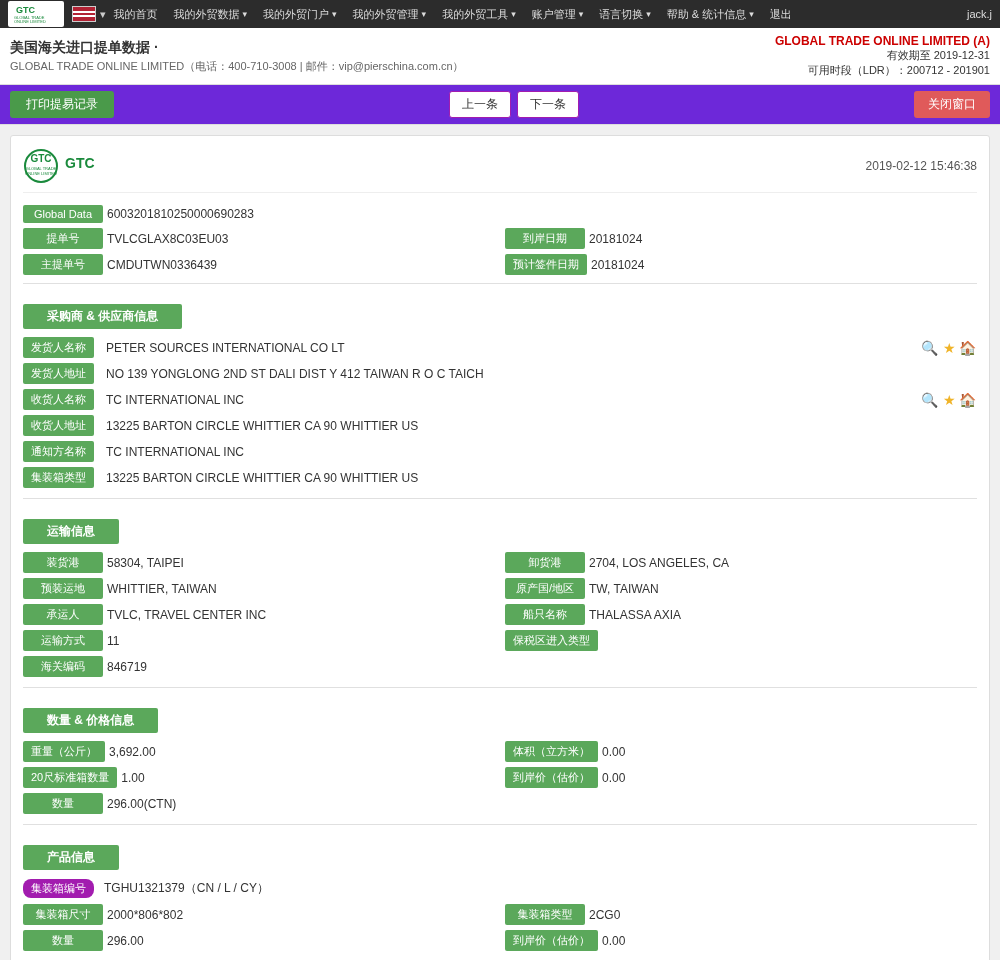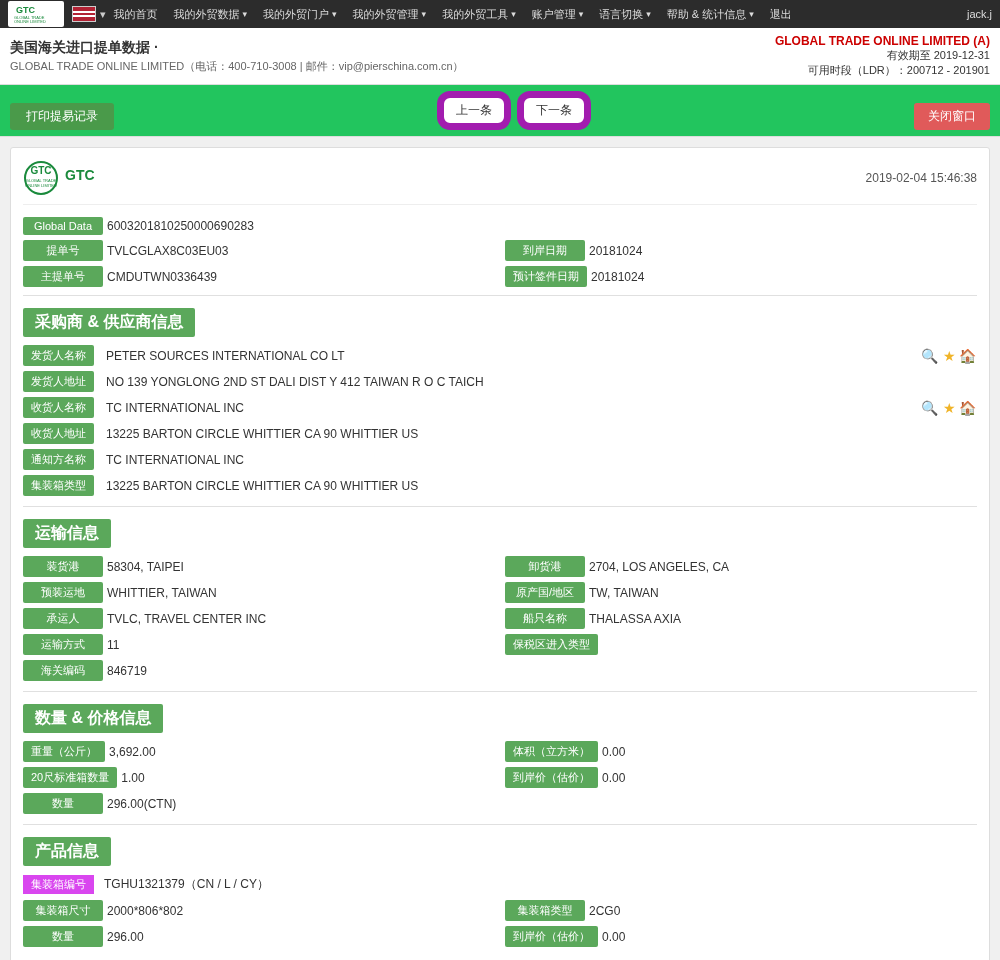--- a/index.html
+++ b/index.html
@@ -19,54 +19,54 @@
     .header-sub { font-size: 11px; color: #666; margin-top: 2px; }
     .header-right { text-align: right; font-size: 11px; }
     .header-right .brand { color: #cc0000; font-weight: bold; font-size: 12px; }
     .header-right .validity { color: #333; }
 
     
     .flag-container { display: flex; align-items: center; gap: 4px; }
     .flag { width: 24px; height: 16px; background: linear-gradient(to bottom, #B22234 30%, #fff 30%, #fff 46%, #B22234 46%, #B22234 54%, #fff 54%, #fff 70%, #B22234 70%); border: 1px solid #ccc; position: relative; }
 
     
-    .toolbar { background: #22c55e; border-bottom: 1px solid #ddd; padding: 6px 10px; display: flex; align-items: flex-end; justify-content: space-between; }
+    .toolbar { background: #6d28d9; border-bottom: 1px solid #ddd; padding: 6px 10px; display: flex; align-items: flex-start; justify-content: space-between; }
     .btn-print { background: #4a9a4a; color: #fff; border: none; padding: 5px 16px; border-radius: 3px; cursor: pointer; font-size: 12px; }
     .btn-nav-group { display: flex; gap: 6px; }
-    .btn-nav { background: #fff; border: 7px solid #a21caf; padding: 4px 12px; border-radius: 13px; cursor: pointer; font-size: 12px; color: #333; }
+    .btn-nav { background: #fff; border: 1px solid #a21caf; padding: 4px 12px; border-radius: 3px; cursor: pointer; font-size: 12px; color: #333; }
     .btn-close { background: #e05a5a; color: #fff; border: none; padding: 5px 14px; border-radius: 3px; cursor: pointer; font-size: 12px; }
 
     
     .main-content { padding: 10px; background: #f0f0f0; }
     .record-card { background: #fff; border: 1px solid #ddd; border-radius: 3px; padding: 12px; margin-bottom: 0; }
 
     
     .record-header { display: flex; align-items: center; justify-content: space-between; margin-bottom: 12px; padding-bottom: 8px; border-bottom: 1px solid #eee; }
     .record-logo { display: flex; align-items: center; }
     .record-datetime { font-size: 12px; color: #555; }
 
     
     .info-row { display: flex; align-items: center; margin-bottom: 5px; }
     .label-cell { background: #5ba85b; color: #fff; padding: 3px 8px; font-size: 11px; min-width: 80px; text-align: center; border-radius: 2px; margin-right: 0; white-space: nowrap; }
     .value-cell { flex: 1; font-size: 12px; color: #333; padding: 2px 4px; }
 
     
-    .section-header { background: #5ba85b; color: #fff; padding: 4px 12px; font-size: 16px; font-weight: bold; border-radius: 2px; margin: 4px 0 8px 0; display: inline-block; }
+    .section-header { background: #5ba85b; color: #fff; padding: 4px 24px; font-size: 12px; font-weight: bold; border-radius: 2px; margin: 12px 0 8px 0; display: inline-block; }
 
     
     .supplier-row { display: flex; align-items: center; margin-bottom: 5px; }
     .supplier-label { background: #5ba85b; color: #fff; padding: 3px 8px; font-size: 11px; min-width: 70px; text-align: center; border-radius: 2px; margin-right: 8px; white-space: nowrap; }
     .supplier-value { flex: 1; font-size: 12px; color: #333; padding: 2px 4px; }
     .supplier-icons { display: flex; gap: 4px; align-items: center; }
     .icon-search, .icon-star, .icon-home { cursor: pointer; font-size: 14px; }
     .icon-star { color: #f0b429; }
     .icon-home { color: #5ba85b; }
 
     
-    .container-tag { background: #d946ef; color: #fff; padding: 2px 8px; border-radius: 0; font-size: 11px; display: inline-block; margin-right: 6px; }
+    .container-tag { background: #a21caf; color: #fff; padding: 2px 8px; border-radius: 8px; font-size: 11px; display: inline-block; margin-right: 6px; }
 
     .divider { border: none; border-top: 1px solid #e0e0e0; margin: 8px 0; }
 
     .info-block { margin-bottom: 8px; }
 
     .two-col-row { display: flex; gap: 10px; margin-bottom: 5px; }
     .col-half { flex: 1; display: flex; align-items: center; }
 
     .nav-logo-box { display: flex; align-items: center; justify-content: center; background: #fff; border-radius: 2px; padding: 2px 4px; margin-right: 8px; }
 
@@ -158,21 +158,21 @@
       <div class="record-logo">
         <svg width="90" height="36" viewBox="0 0 90 36">
           <rect width="90" height="36" fill="white"></rect>
           <circle cx="18" cy="18" r="16" fill="none" stroke="#1a8a3c" stroke-width="2"></circle>
           <text x="18" y="14" text-anchor="middle" font-size="10" font-weight="bold" fill="#1a8a3c">GTC</text>
           <text x="18" y="22" text-anchor="middle" font-size="4" fill="#1a8a3c">GLOBAL TRADE</text>
           <text x="18" y="27" text-anchor="middle" font-size="4" fill="#1a8a3c">ONLINE LIMITED</text>
           <text x="42" y="20" font-size="14" font-weight="bold" fill="#1a8a3c">GTC</text>
         </svg>
       </div>
-      <div class="record-datetime">2019-02-04 15:46:38</div>
+      <div class="record-datetime">2019-02-12 15:46:38</div>
     </div>
 
     <div class="info-block">
       <div class="info-row">
         <span class="label-cell">Global Data</span>
         <span class="value-cell">6003201810250000690283</span>
       </div>
       <div class="two-col-row">
         <div class="col-half">
           <span class="label-cell">提单号</span>

